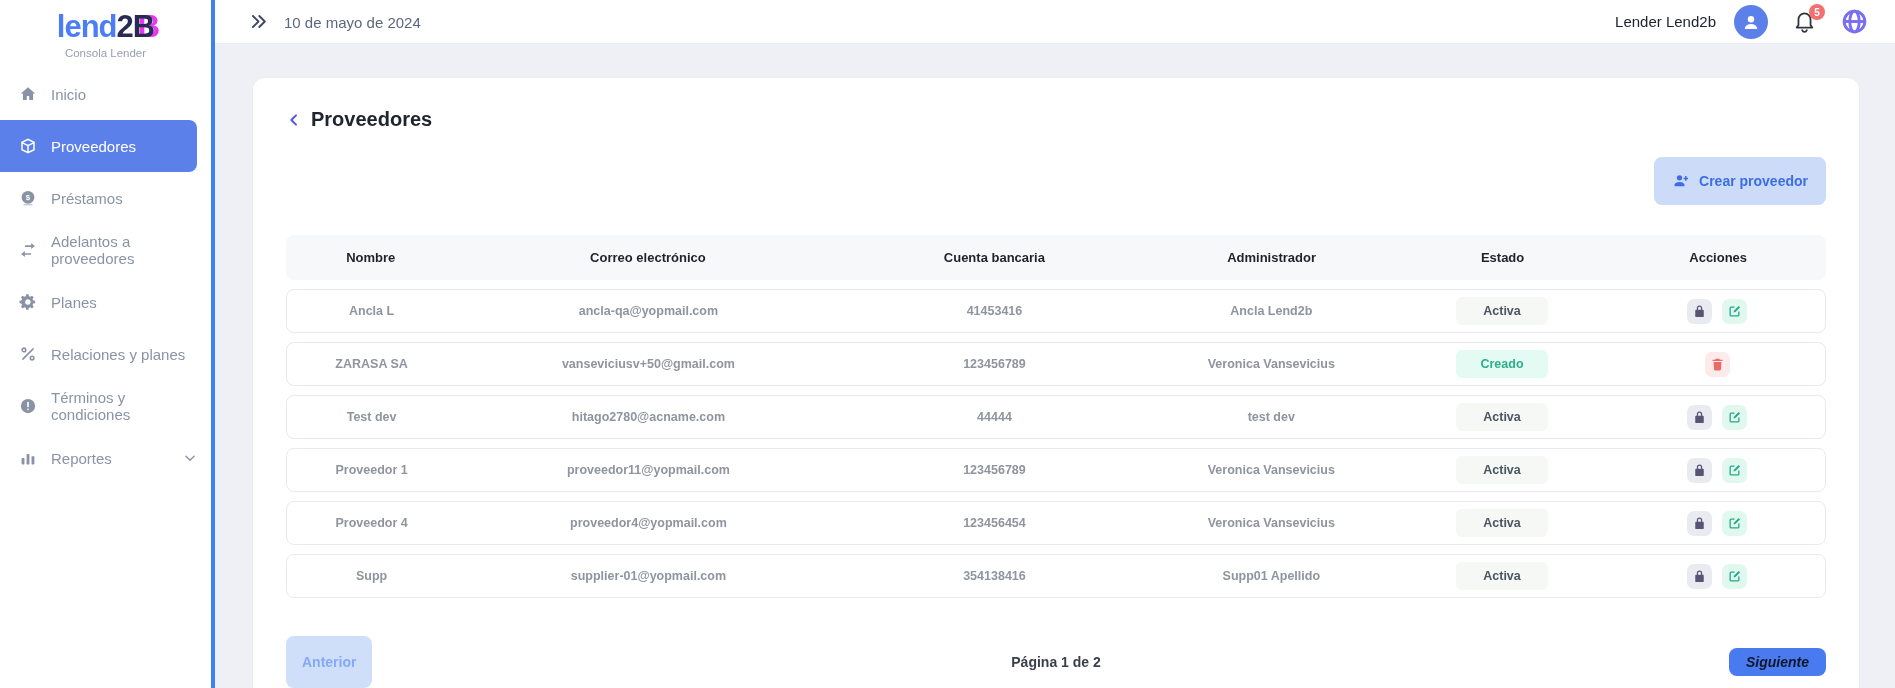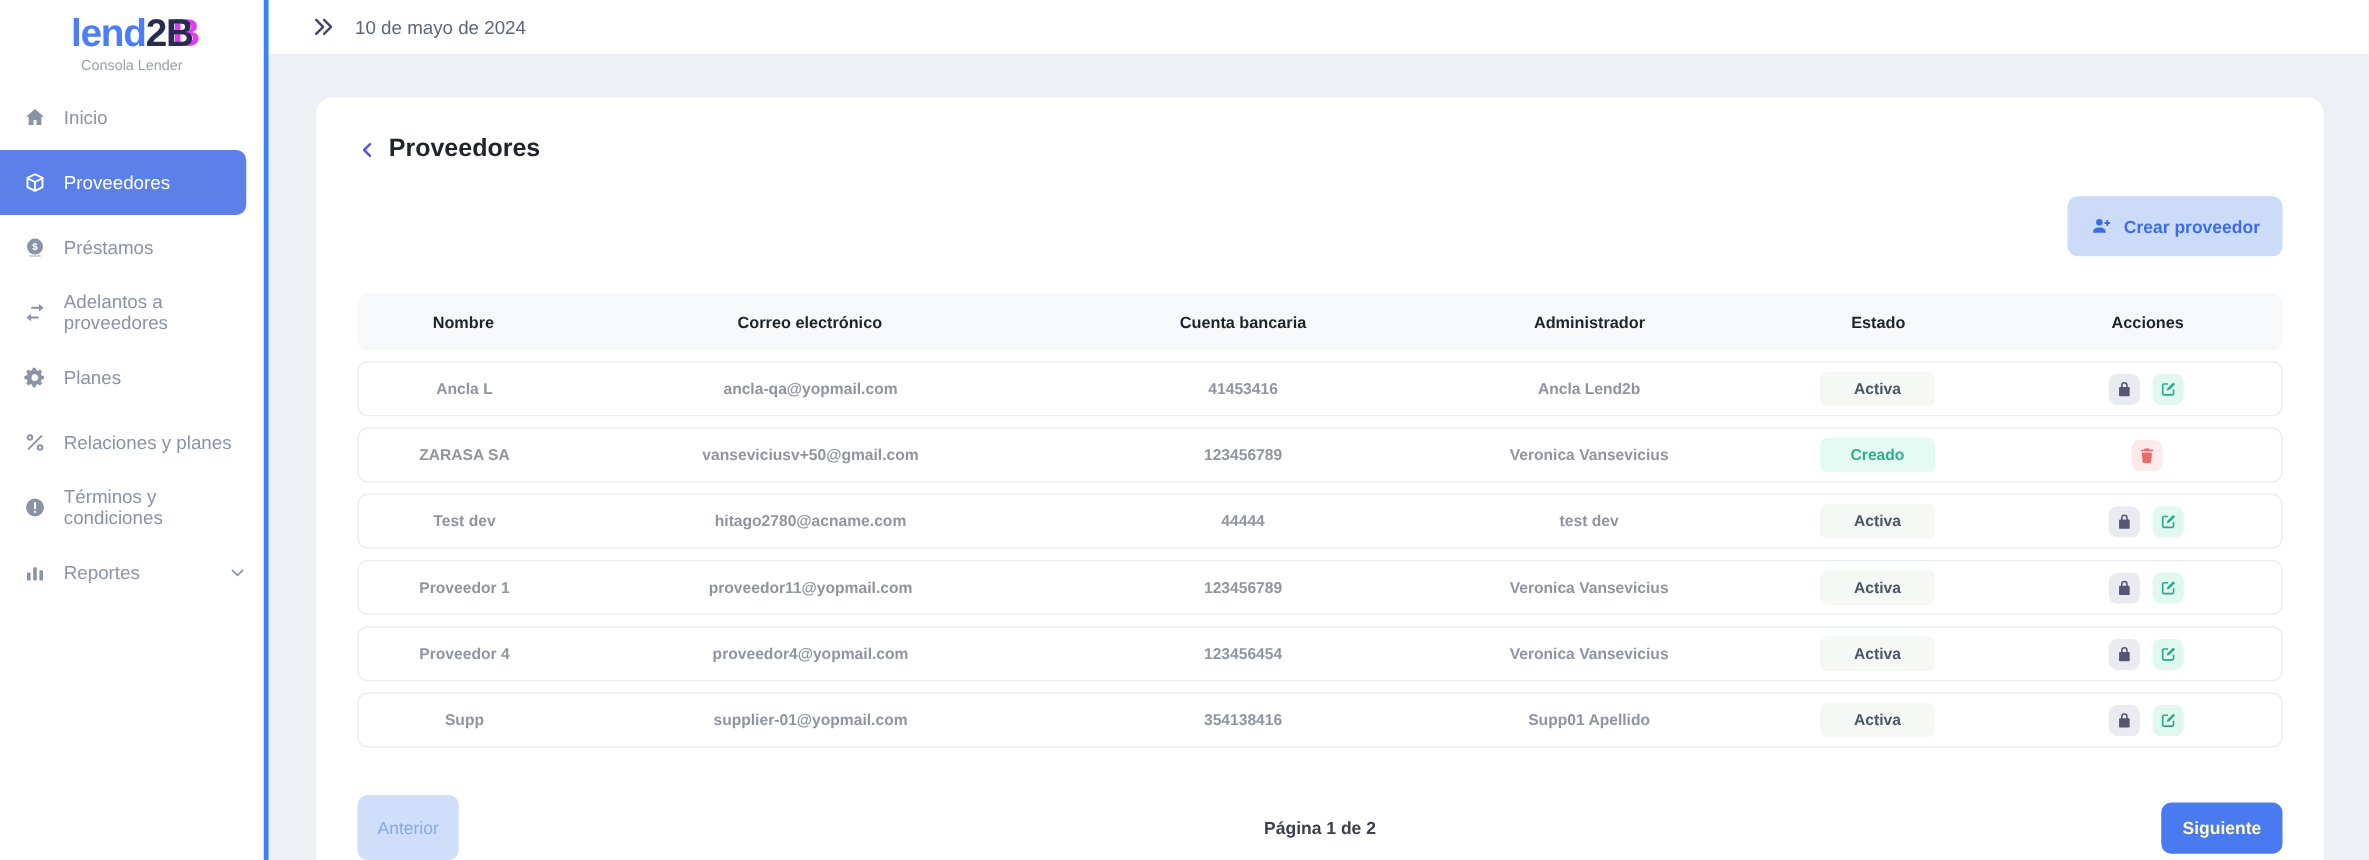--- a/index.html
+++ b/index.html
@@ -76,25 +76,25 @@
   .action-btn { width:25px; height:25px; border:none; border-radius:7px; cursor:pointer;
     display:flex; align-items:center; justify-content:center; padding:0; }
   .action-btn svg { width:15px; height:15px; }
   .action-btn.lock { background:#eaeaf1; color:#565674; }
   .action-btn.edit { background:#e1f8ef; color:#27a98a; }
   .action-btn.delete { background:#fdeaea; color:#e96a6a; }
 
   .pagination { position:relative; display:flex; align-items:center;
     justify-content:space-between; margin-top:38px; }
   .btn-prev { background:#cfdffa; color:#85a9f5; border:none; cursor:pointer; font-family:inherit;
-    font-size:14px; font-weight:400; height:52px; padding:0 16px; border-radius:8px; }
+    font-size:14px; font-weight:700; height:52px; padding:0 16px; border-radius:8px; }
   .page-info { position:absolute; left:50%; transform:translateX(-50%);
     font-size:14px; font-weight:600; color:#3a3f4a; }
-  .btn-next { background:#4a7af0; color:#fef9c3; border:none; cursor:pointer; font-family:inherit;
-    font-size:14px; font-weight:700; height:41px; padding:0 17px; border-radius:8px; }
+  .btn-next { background:#4a7af0; color:#0f172a; border:none; cursor:pointer; font-family:inherit;
+    font-size:14px; font-weight:700; height:28px; padding:0 17px; border-radius:8px;font-style:italic; }
 </style>
 </head>
 <body>
 
 <div class="app">
 
   <aside class="sidebar">
     <div class="logo-wrap">
       <div class="logo">
         <span class="logo-lend">lend</span><span class="logo-2">2</span><span class="logo-b"><span class="logo-b-accent">B</span><span class="logo-b-main">B</span></span>
@@ -186,20 +186,43 @@
 
     <header class="topbar">
       <div class="topbar-left">
         <span class="collapse-icon">
           <svg viewBox="0 0 24 24" fill="none" stroke="#3f4664" stroke-width="2.4" stroke-linecap="round" stroke-linejoin="round">
               <path d="M5 5l7 7-7 7"></path>
               <path d="M13 5l7 7-7 7"></path>
             </svg>
         </span>
         <span class="topbar-date">10 de mayo de 2024</span>
+      </div>
+      <div class="topbar-right">
+        <span class="user-name">Lender Lend2b</span>
+        <span class="avatar">
+          <svg viewBox="0 0 24 24">
+              <circle cx="12" cy="9" r="3.5" fill="#fff"></circle>
+              <path d="M5.2 19.5a6.8 5.4 0 0 1 13.6 0z" fill="#fff"></path>
+            </svg>
+        </span>
+        <span class="bell-wrap">
+          <svg viewBox="0 0 24 24" fill="none" stroke="#2f3441" stroke-width="1.7" stroke-linecap="round" stroke-linejoin="round">
+              <path d="M6.2 15.5V10a5.8 5.8 0 0 1 11.6 0v5.5l1.7 2.3H4.5l1.7-2.3z"></path>
+              <path d="M9.8 20.3a2.3 2.3 0 0 0 4.4 0"></path>
+            </svg>
+          <span class="bell-badge">5</span>
+        </span>
+        <span class="globe-wrap">
+          <svg viewBox="0 0 24 24" fill="none" stroke="#7a6ff0" stroke-width="2.6">
+              <circle cx="12" cy="12" r="9.2"></circle>
+              <ellipse cx="12" cy="12" rx="4.2" ry="9.2"></ellipse>
+              <line x1="2.8" y1="12" x2="21.2" y2="12"></line>
+            </svg>
+        </span>
       </div>
     </header>
 
     <main class="content">
       <div class="card">
 
         <div class="title-row">
           <span class="back-icon">
             <svg viewBox="0 0 24 24" fill="none" stroke="#5a55e0" stroke-width="3" stroke-linecap="round" stroke-linejoin="round">
                 <path d="M15 5l-7 7 7 7"></path>

